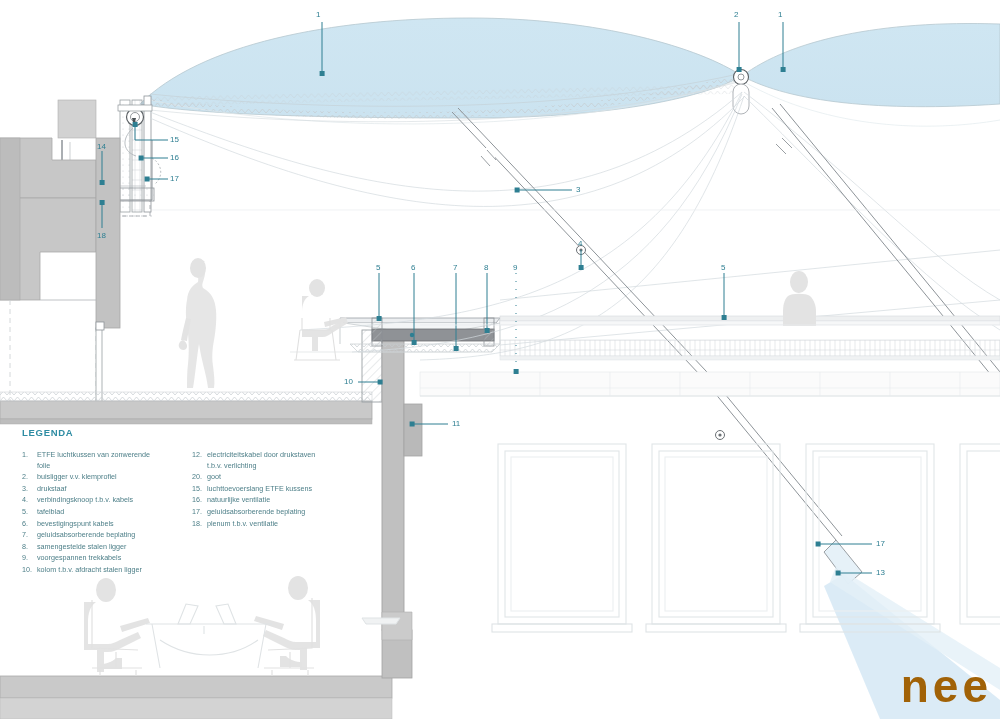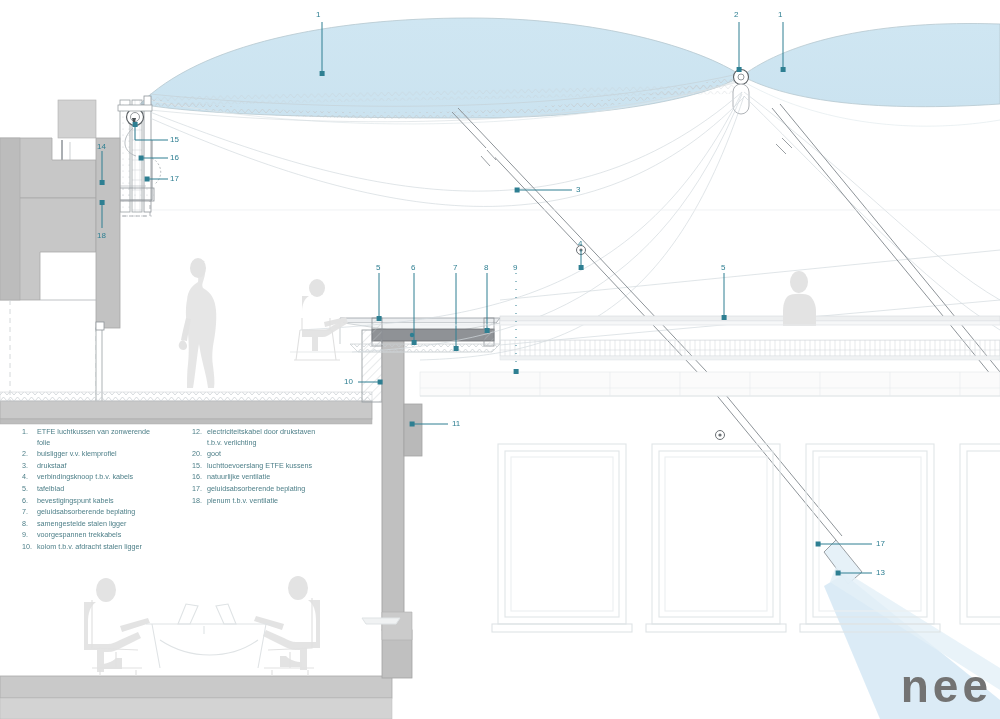--- a/index.html
+++ b/index.html
@@ -28,21 +28,21 @@
   .legend-num{width:15px;flex:0 0 15px;text-align:left;}
   .legend-txt{flex:1;}
   .legend-txt .cont{display:block;}
 
   
   .callout{
     position:absolute;font-size:8px;color:#2e7f92;font-weight:normal;
     line-height:8px;white-space:nowrap;
   }
   .wm{
-    position:absolute;right:8px;bottom:6px;font-size:46px;color:#737373;
+    position:absolute;right:8px;bottom:6px;font-size:46px;color:#a16207;
     letter-spacing:4px;font-weight:bold;user-select:none;margin-top:40px;
   }
 </style>
 </head>
 <body>
 
 <div id="stage">
 
   <svg viewBox="0 0 1000 719" xmlns="http://www.w3.org/2000/svg">
     <defs>
@@ -421,20 +421,21 @@
   <div class="callout" style="left:453px;top:264px;">7</div>
   <div class="callout" style="left:484px;top:264px;">8</div>
   <div class="callout" style="left:513px;top:264px;">9</div>
   <div class="callout" style="left:721px;top:264px;">5</div>
   <div class="callout" style="left:344px;top:378px;">10</div>
   <div class="callout" style="left:452px;top:420px;">11</div>
   <div class="callout" style="left:876px;top:540px;">17</div>
   <div class="callout" style="left:876px;top:569px;">13</div>
 
   <div class="legend">
+    <div class="legend-title">LEGENDA</div>
     <div class="legend-cols">
       <div class="legend-col">
         <div class="legend-row">
           <span class="legend-num">1.</span>
           <span class="legend-txt"><span>ETFE luchtkussen van zonwerende</span><span class="cont">folie</span></span>
         </div>
         <div class="legend-row">
           <span class="legend-num">2.</span>
           <span class="legend-txt">buisligger v.v. klemprofiel</span>
         </div>

